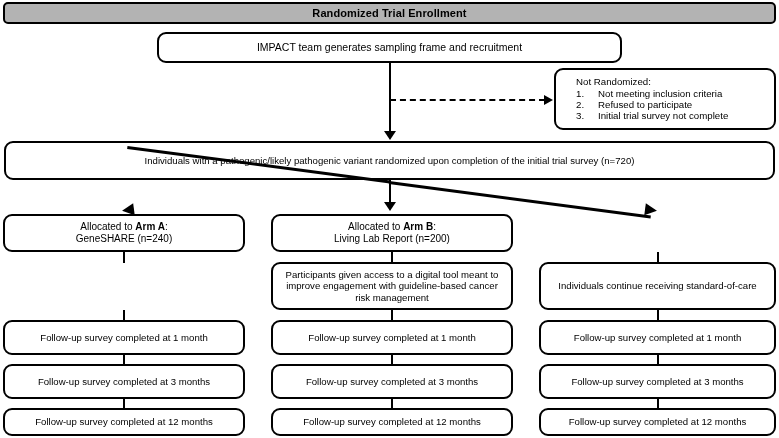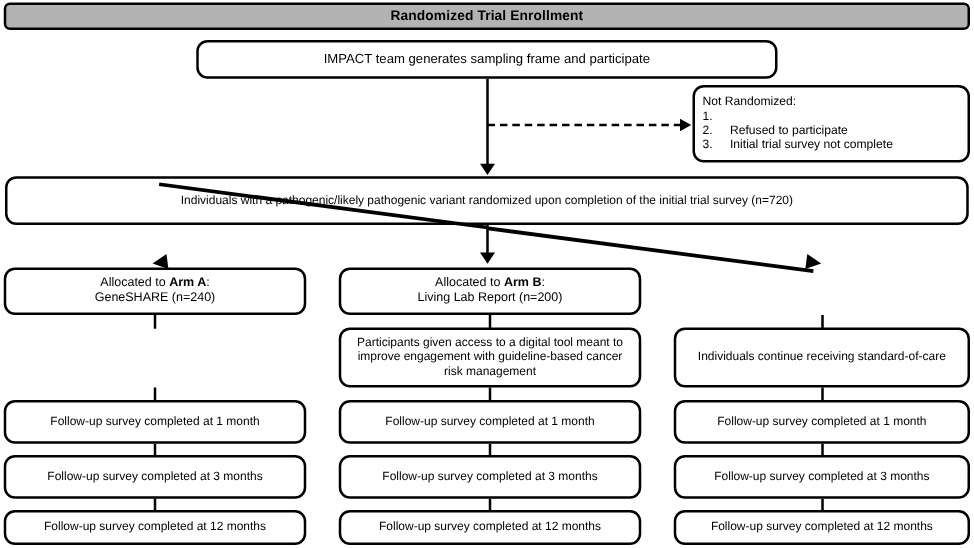--- a/index.html
+++ b/index.html
@@ -97,34 +97,35 @@
 </head>
 <body>
 
 <div id="canvas">
 
   <div class="box header-bar" style="left:3px; top:2px; width:773px; height:22px; font-size:11px; background:#b3b3b3;">
     <span class="inner">Randomized Trial Enrollment</span>
   </div>
 
   <div class="box" style="left:157px; top:32px; width:465px; height:31px; font-size:10.5px;">
-    <span class="inner">IMPACT team generates sampling frame and participate</span>
+    <span class="inner">IMPACT team generates sampling frame and recruitment</span>
   </div>
 
   <div class="vline" style="left:388.5px; top:63px; height:70px;"></div>
   <div class="arrow-down" style="left:383.5px; top:131px;"></div>
 
   <div class="dash-line" style="left:390px; top:99px; width:155px;"></div>
   <div class="arrow-right" style="left:544px; top:94.5px;"></div>
 
-  <div class="box left-align" style="left:554px; top:68px; width:222px; height:62px; font-size:9.7px; padding:3px 6px;">
+  <div class="box left-align" style="left:554px; top:68px; width:222px; height:62px; font-size:9.7px; padding:3px 20px;">
     <div class="inner">
       <div class="nr-title">Not Randomized:</div>
       <div class="nr-item">
         <span class="nr-num">1.</span>
+        <span class="nr-txt">Not meeting inclusion criteria</span>
       </div>
       <div class="nr-item">
         <span class="nr-num">2.</span>
         <span class="nr-txt">Refused to participate</span>
       </div>
       <div class="nr-item">
         <span class="nr-num">3.</span>
         <span class="nr-txt">Initial trial survey not complete</span>
       </div>
     </div>

